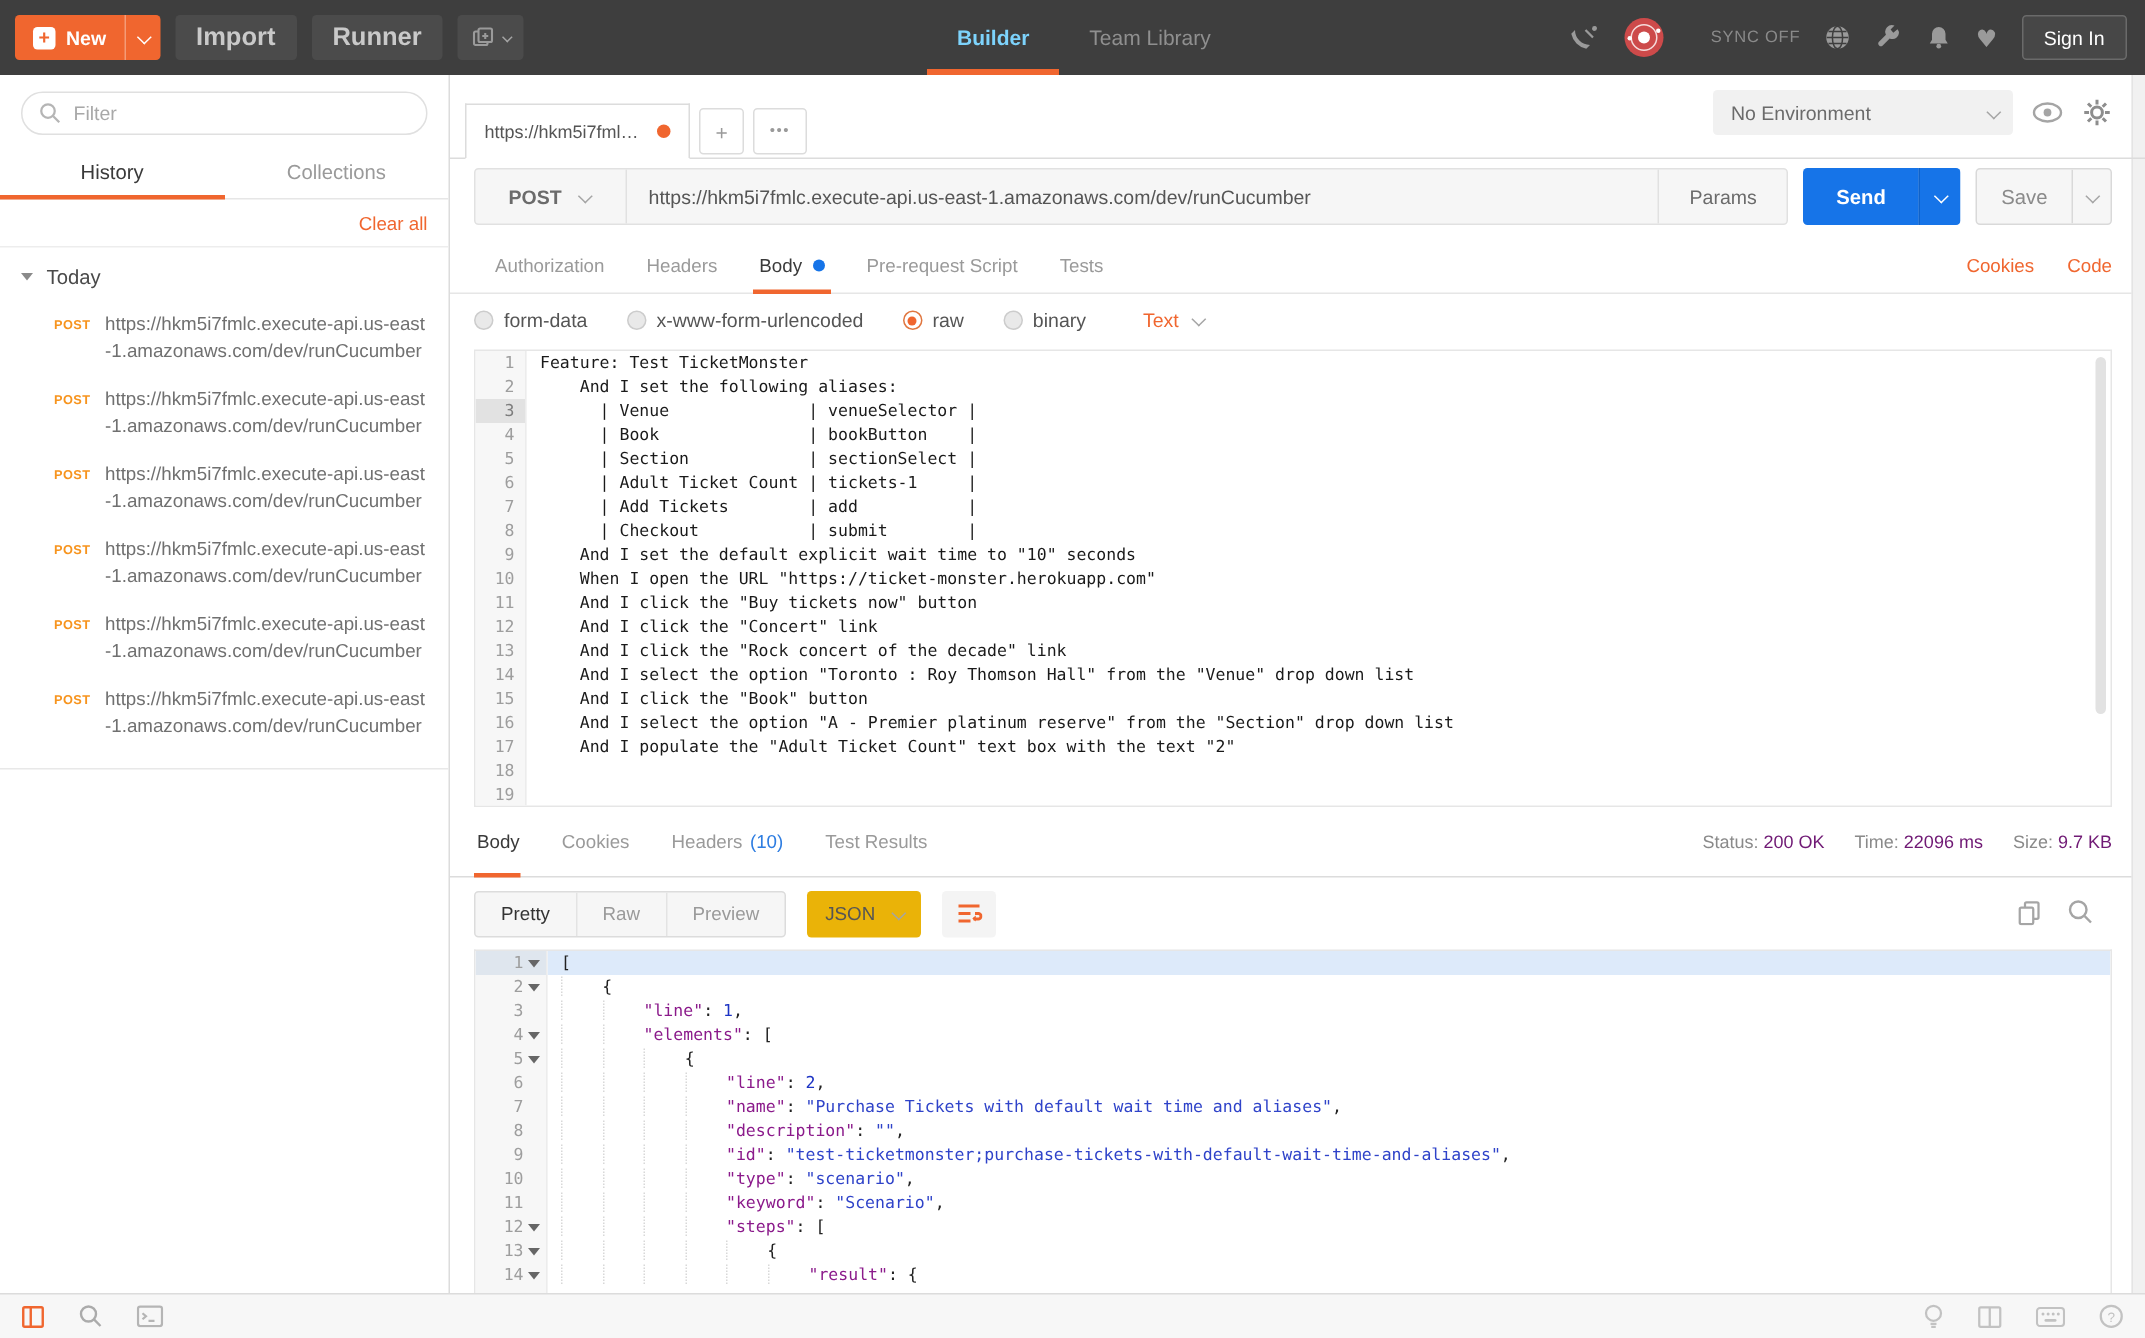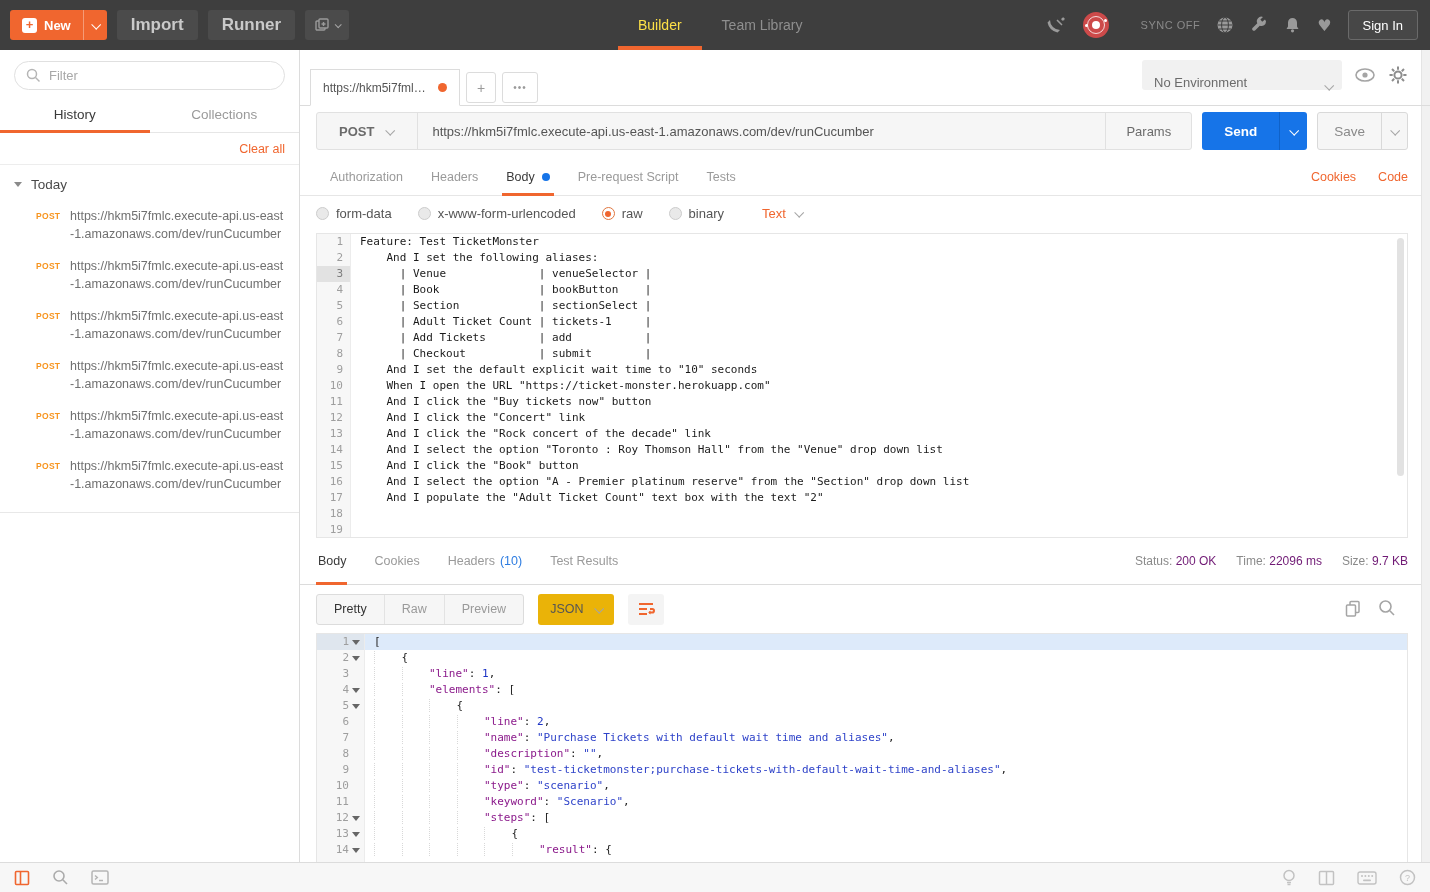--- a/index.html
+++ b/index.html
@@ -10,21 +10,21 @@
   .topbar { height:50px; background:#3e3e3e; display:flex; align-items:center; position:relative; }
   .tb-left { display:flex; align-items:center; gap:10px; padding-left:10px; }
   .btn-new { display:flex; align-items:stretch; background:#f0662f; border-radius:3px; overflow:hidden; height:30px; cursor:pointer; }
   .btn-new-main { display:flex; align-items:center; gap:7px; padding:0 12px; color:#fff; font-weight:bold; font-size:13px; }
   .plusbox { width:15px; height:15px; background:#fff; border-radius:3px; color:#f0662f; font-weight:bold; font-size:13px; line-height:14px; text-align:center; }
   .btn-new-caret { display:flex; align-items:center; padding:0 8px; border-left:1px solid rgba(255,255,255,.35); }
   .tb-btn { height:30px; padding:0 14px; background:#4b4b4b; color:#c9c9c9; font-size:17px; font-weight:bold; border:none; border-radius:3px; display:flex; align-items:center; cursor:pointer; }
   .tb-iconbtn { height:30px; padding:0 9px; background:#4b4b4b; border-radius:3px; display:flex; align-items:center; gap:5px; color:#9a9a9a; }
   .tb-center { position:absolute; left:618px; top:0; height:50px; display:flex; }
   .tb-tab { padding:0 20px; display:flex; align-items:center; color:#8f8f8f; font-size:14px; position:relative; cursor:pointer; }
-  .tb-tab.active { color:#fde047; font-weight:normal; }
+  .tb-tab.active { color:#7dd3fc; font-weight:bold; }
   .tb-tab.active::after { content:""; position:absolute; left:0; right:0; bottom:0; height:4px; background:#f0662f; }
   .tb-right { position:absolute; right:12px; top:0; height:50px; display:flex; align-items:center; gap:16px; }
   .sync-off { color:#8a8a8a; font-size:11px; letter-spacing:.5px;margin-left:16px; }
   .sync-badge { width:26px; height:26px; border-radius:50%; background:#cd4a4a; position:relative; }
   .sync-badge .core { position:absolute; left:9px; top:9px; width:8px; height:8px; background:#fff; border-radius:50%; }
   .sync-badge .ring { position:absolute; left:4px; top:4px; width:18px; height:18px; border:1px solid rgba(255,255,255,.8); border-radius:50%; }
   .sync-badge .d1,.sync-badge .d2 { position:absolute; width:3px; height:3px; background:#fff; border-radius:50%; }
   .sync-badge .d1 { left:2px; top:12px; } .sync-badge .d2 { right:2px; top:7px; }
   .signin { height:30px; padding:0 14px; background:#474747; border:1px solid #6a6a6a; border-radius:3px; color:#fff; font-size:13px; display:flex; align-items:center; cursor:pointer; }
   .heart-glyph { font-family:"DejaVu Sans",sans-serif; color:#9a9a9a; font-size:16px; }
@@ -53,21 +53,21 @@
   .hist-url { flex:1; font-size:12.5px; color:#707070; line-height:18px; word-break:break-all; }
   .hist-divider { border-bottom:1px solid #e8e8e8; margin-top:12px; }
 
   
   .toolbar-row { height:56px; border-bottom:1px solid #dcdcdc; position:relative; flex:none; }
   .reqtabs { position:absolute; left:10px; bottom:-1px; display:flex; align-items:flex-end; }
   .reqtab { height:37px; border:1px solid #dcdcdc; border-bottom:1px solid #fff; background:#fff; display:flex; align-items:center; gap:8px; padding:0 12px; font-size:12px; color:#555; max-width:150px; cursor:pointer; }
   .dot-orange { width:9px; height:9px; border-radius:50%; background:#f0662f; flex:none; }
   .minitab { height:31px; margin:0 0 3px 6px; border:1px solid #dcdcdc; border-radius:3px; background:#fff; color:#9a9a9a; display:flex; align-items:center; padding:0 10px; font-size:14px; cursor:pointer; }
   .env-group { position:absolute; right:22px; top:10px; display:flex; align-items:center; gap:12px; }
-  .env-select { width:200px; height:30px; background:#f1f1f1; border-radius:3px; display:flex; align-items:flex-end; justify-content:space-between; padding:0 10px 0 12px; color:#6b6b6b; font-size:13px; cursor:pointer; }
+  .env-select { width:200px; height:30px; background:#f1f1f1; border-radius:3px; display:flex; align-items:center; justify-content:space-between; padding:0 10px 0 12px; color:#6b6b6b; font-size:13px; cursor:pointer; }
 
   .chev { display:inline-block; width:7px; height:7px; border-right:1.5px solid currentColor; border-bottom:1.5px solid currentColor; transform:rotate(45deg) translateY(-1px); }
   .chev.gray { color:#a5a5a5; }
 
   
   .request-row { display:flex; align-items:center; padding:6px 22px 8px 16px; gap:10px; flex:none; }
   .req-box { flex:1; display:flex; align-items:stretch; background:#f6f6f6; border:1px solid #e1e1e1; border-radius:3px; height:38px; }
   .method-sel { display:flex; align-items:center; gap:12px; padding:0 24px 0 22px; border-right:1px solid #e1e1e1; color:#6b6b6b; font-size:13px; font-weight:bold; cursor:pointer; }
   .url-input { flex:1; border:none; background:transparent; padding:0 14px; font-size:13px; color:#555; outline:none; }
   .params-btn { border:none; border-left:1px solid #e1e1e1; background:transparent; padding:0 20px; color:#6b6b6b; font-size:13px; cursor:pointer; }

